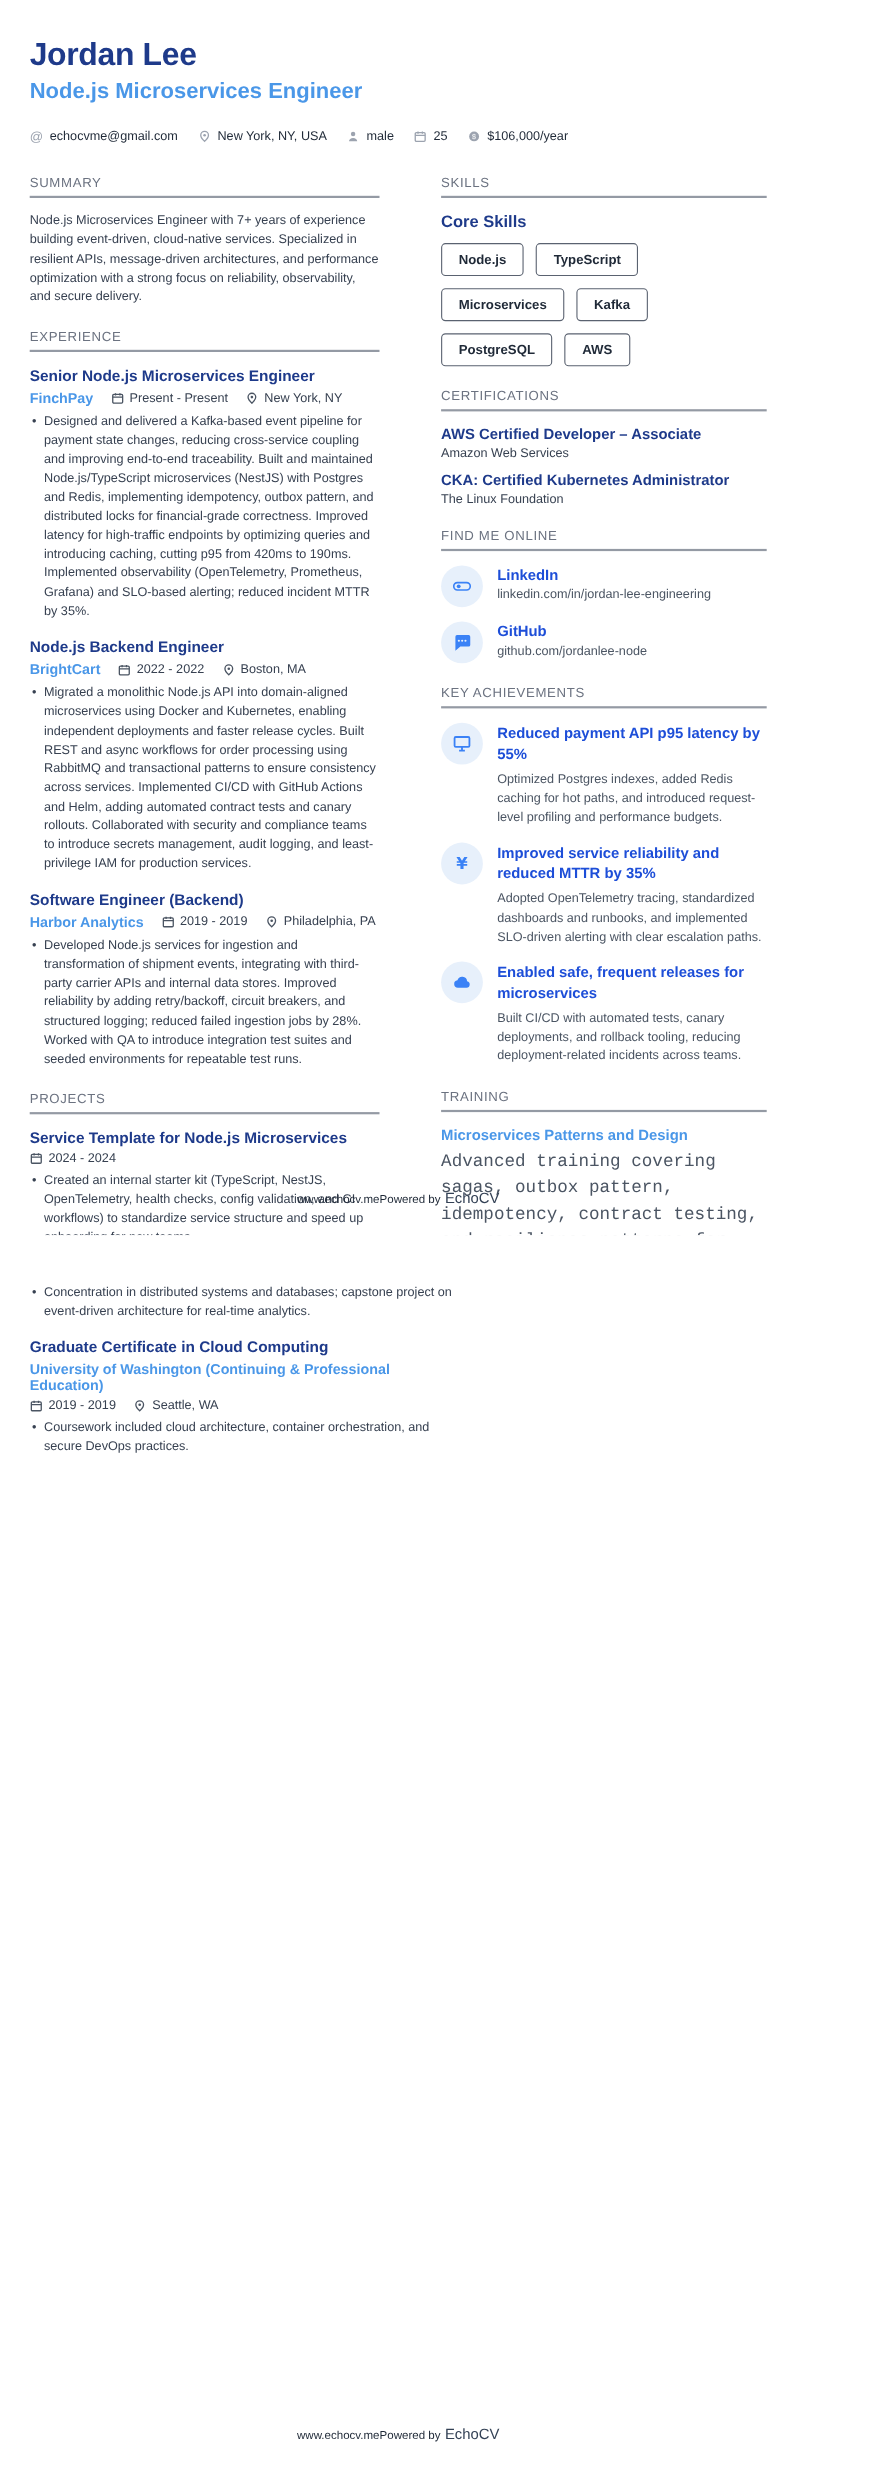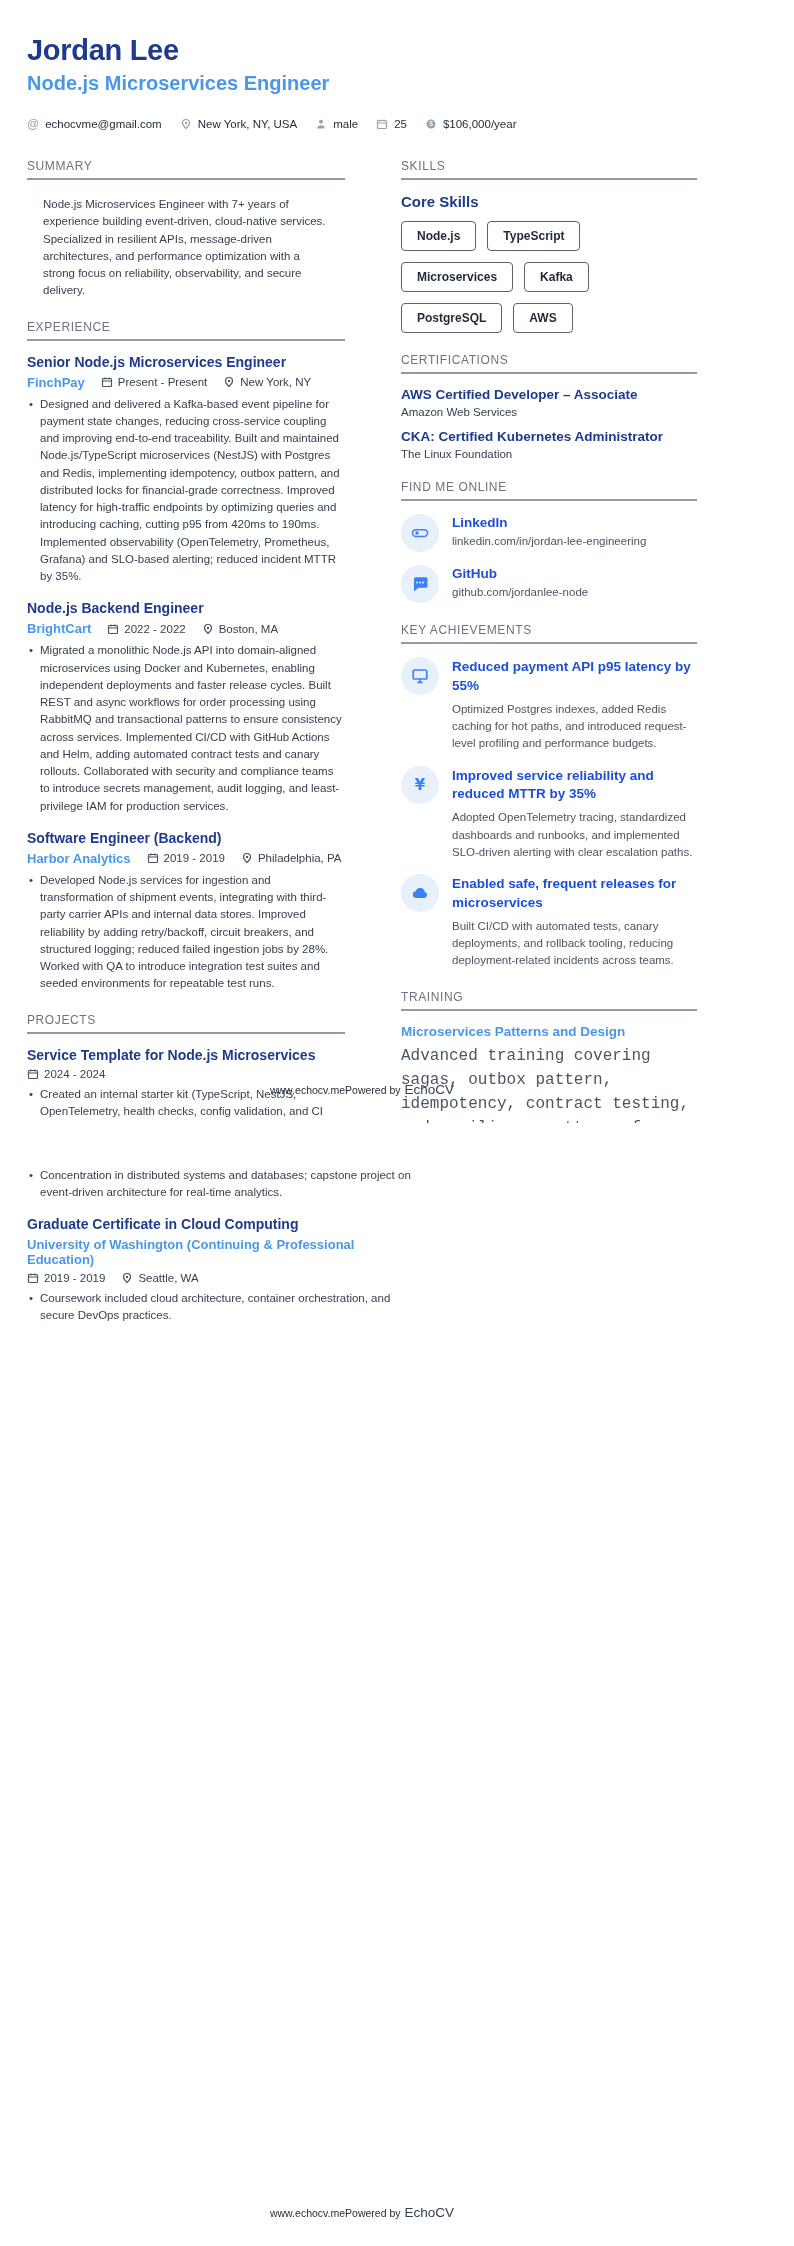--- a/index.html
+++ b/index.html
@@ -118,21 +118,21 @@
           </span>
         </div>
       </header>
 
       <div class="cols">
 
         <div class="col-left">
 
           <div class="sec">
             <div class="sec-h">SUMMARY</div>
-            <p class="summary-text" style="margin:16px">Node.js Microservices Engineer with 7+ years of experience building event-driven, cloud-native services. Specialized in resilient APIs, message-driven architectures, and performance optimization with a strong focus on reliability, observability, and secure delivery.</p>
+            <p class="summary-text" style="margin:0">Node.js Microservices Engineer with 7+ years of experience building event-driven, cloud-native services. Specialized in resilient APIs, message-driven architectures, and performance optimization with a strong focus on reliability, observability, and secure delivery.</p>
           </div>
 
           <div class="sec">
             <div class="sec-h">EXPERIENCE</div>
 
             <div class="job">
               <div class="job-title">Senior Node.js Microservices Engineer</div>
               <div class="meta-row">
                 <span class="company">FinchPay</span>
                 <span class="meta-item">

